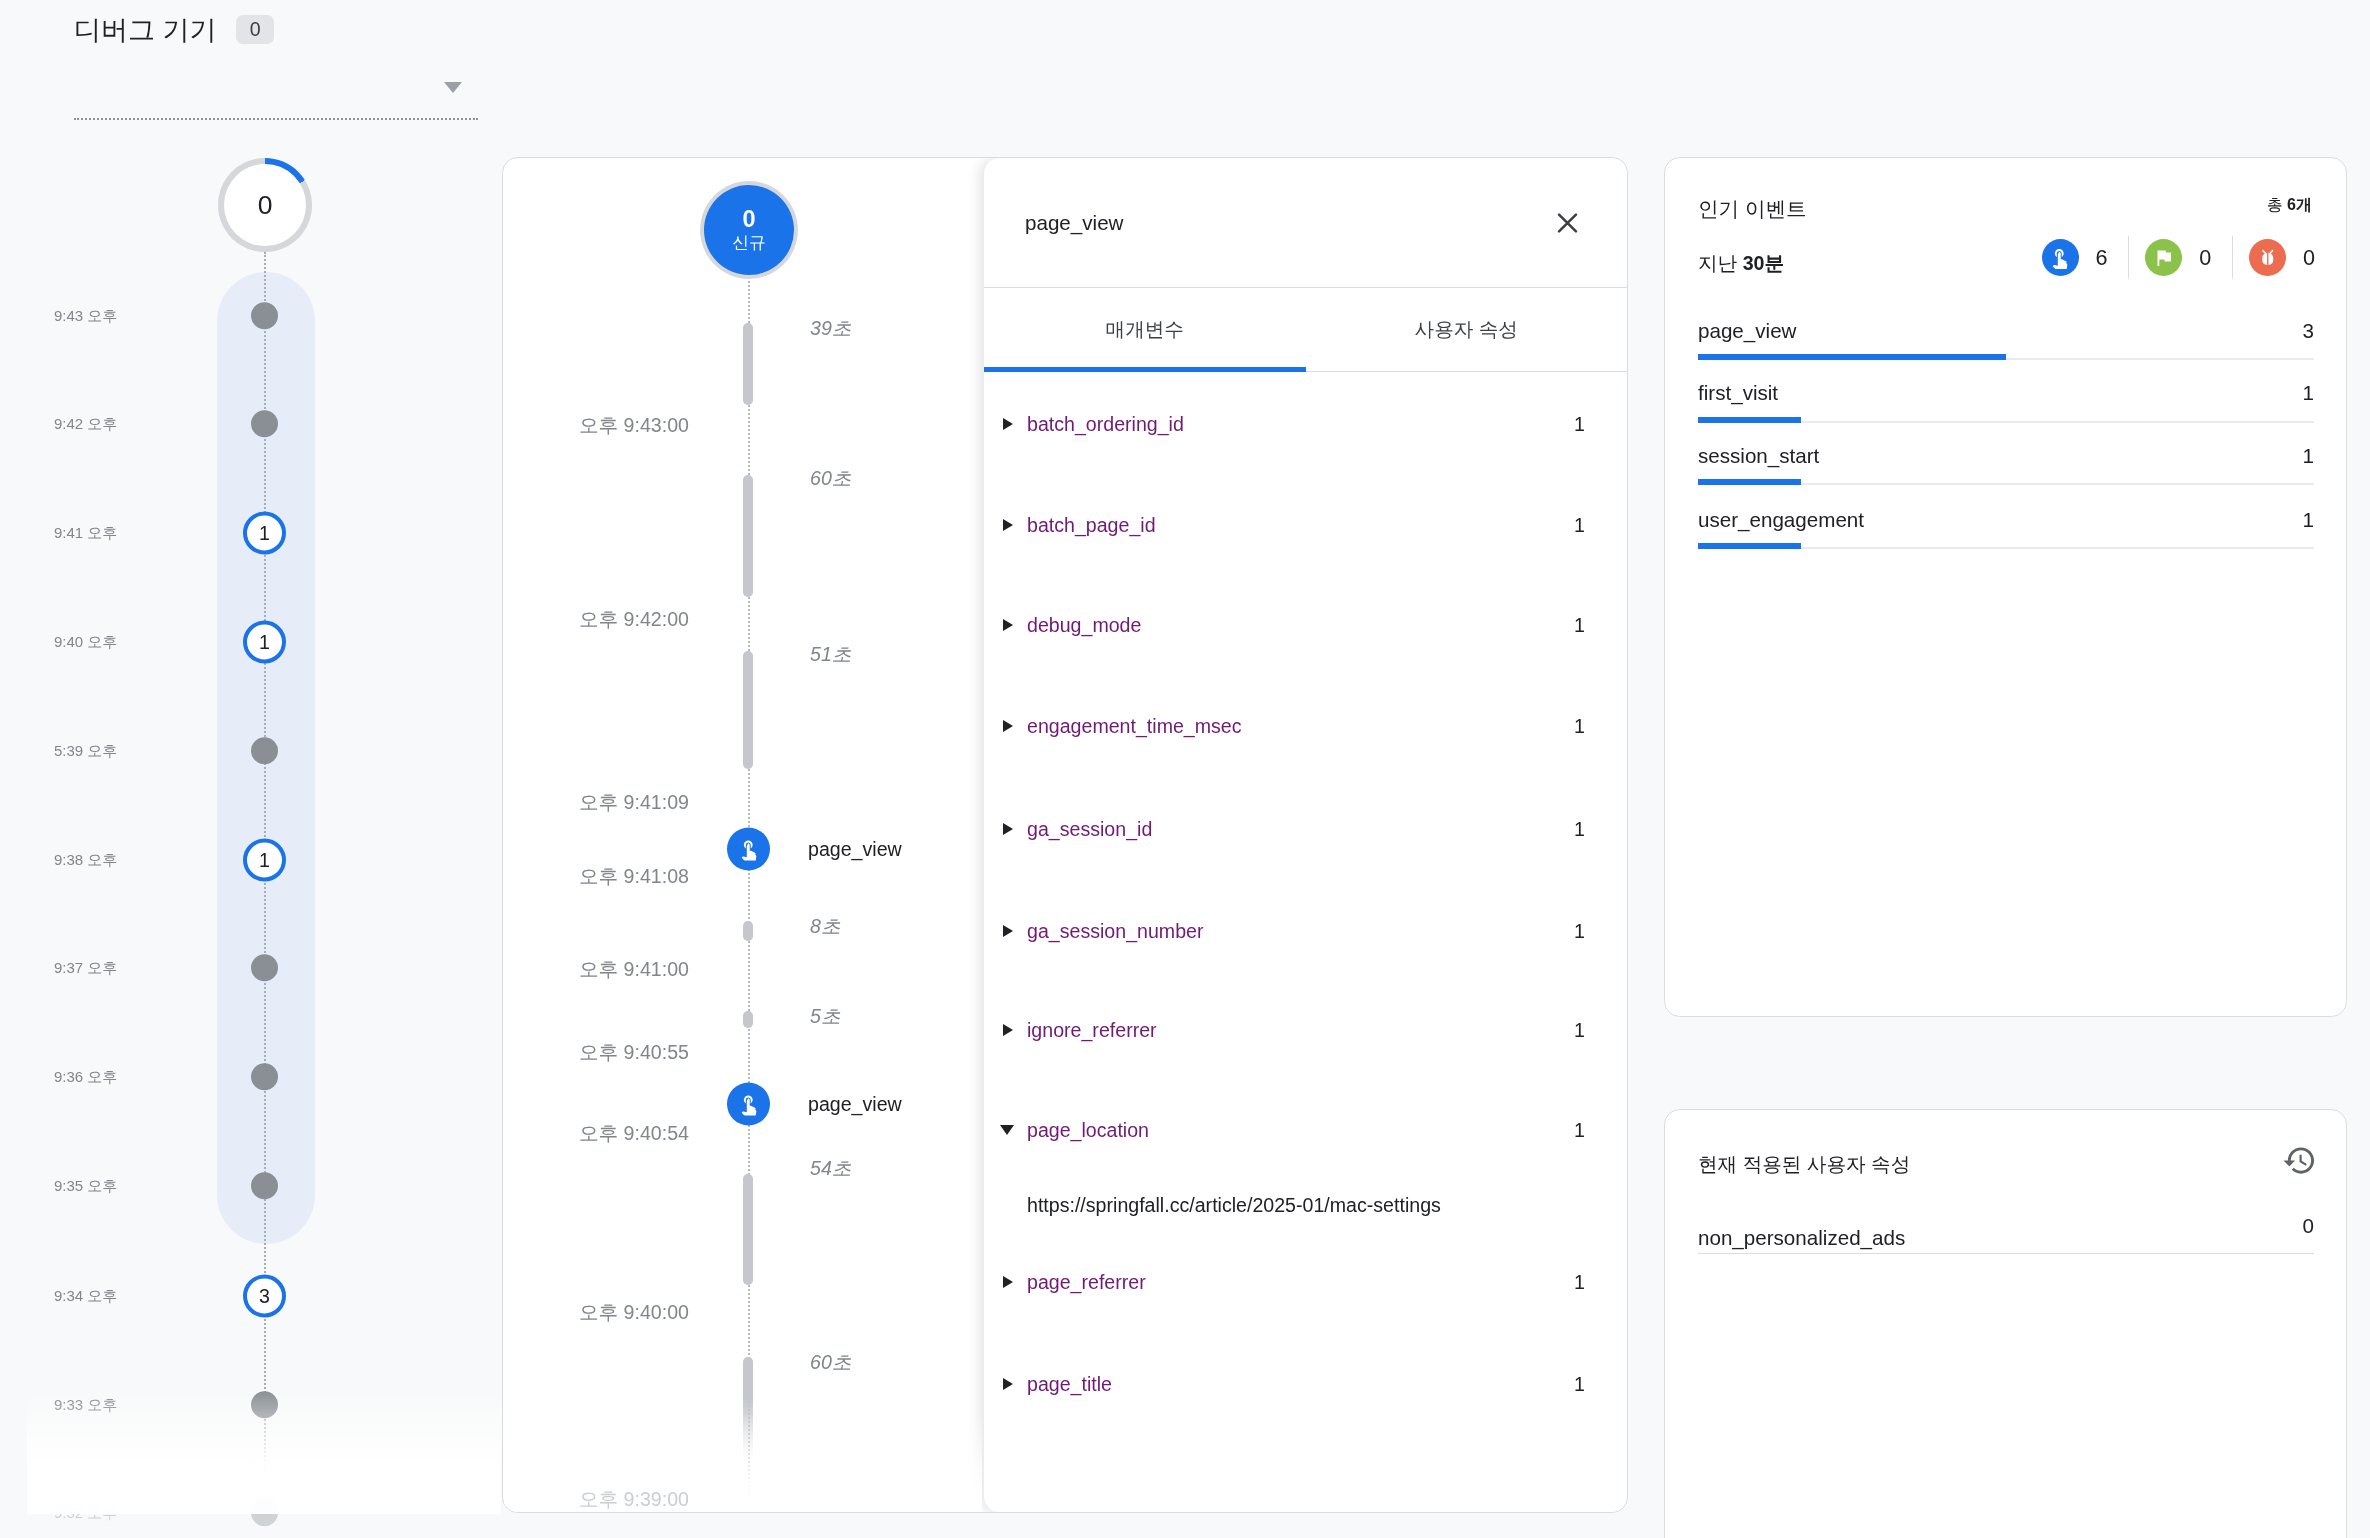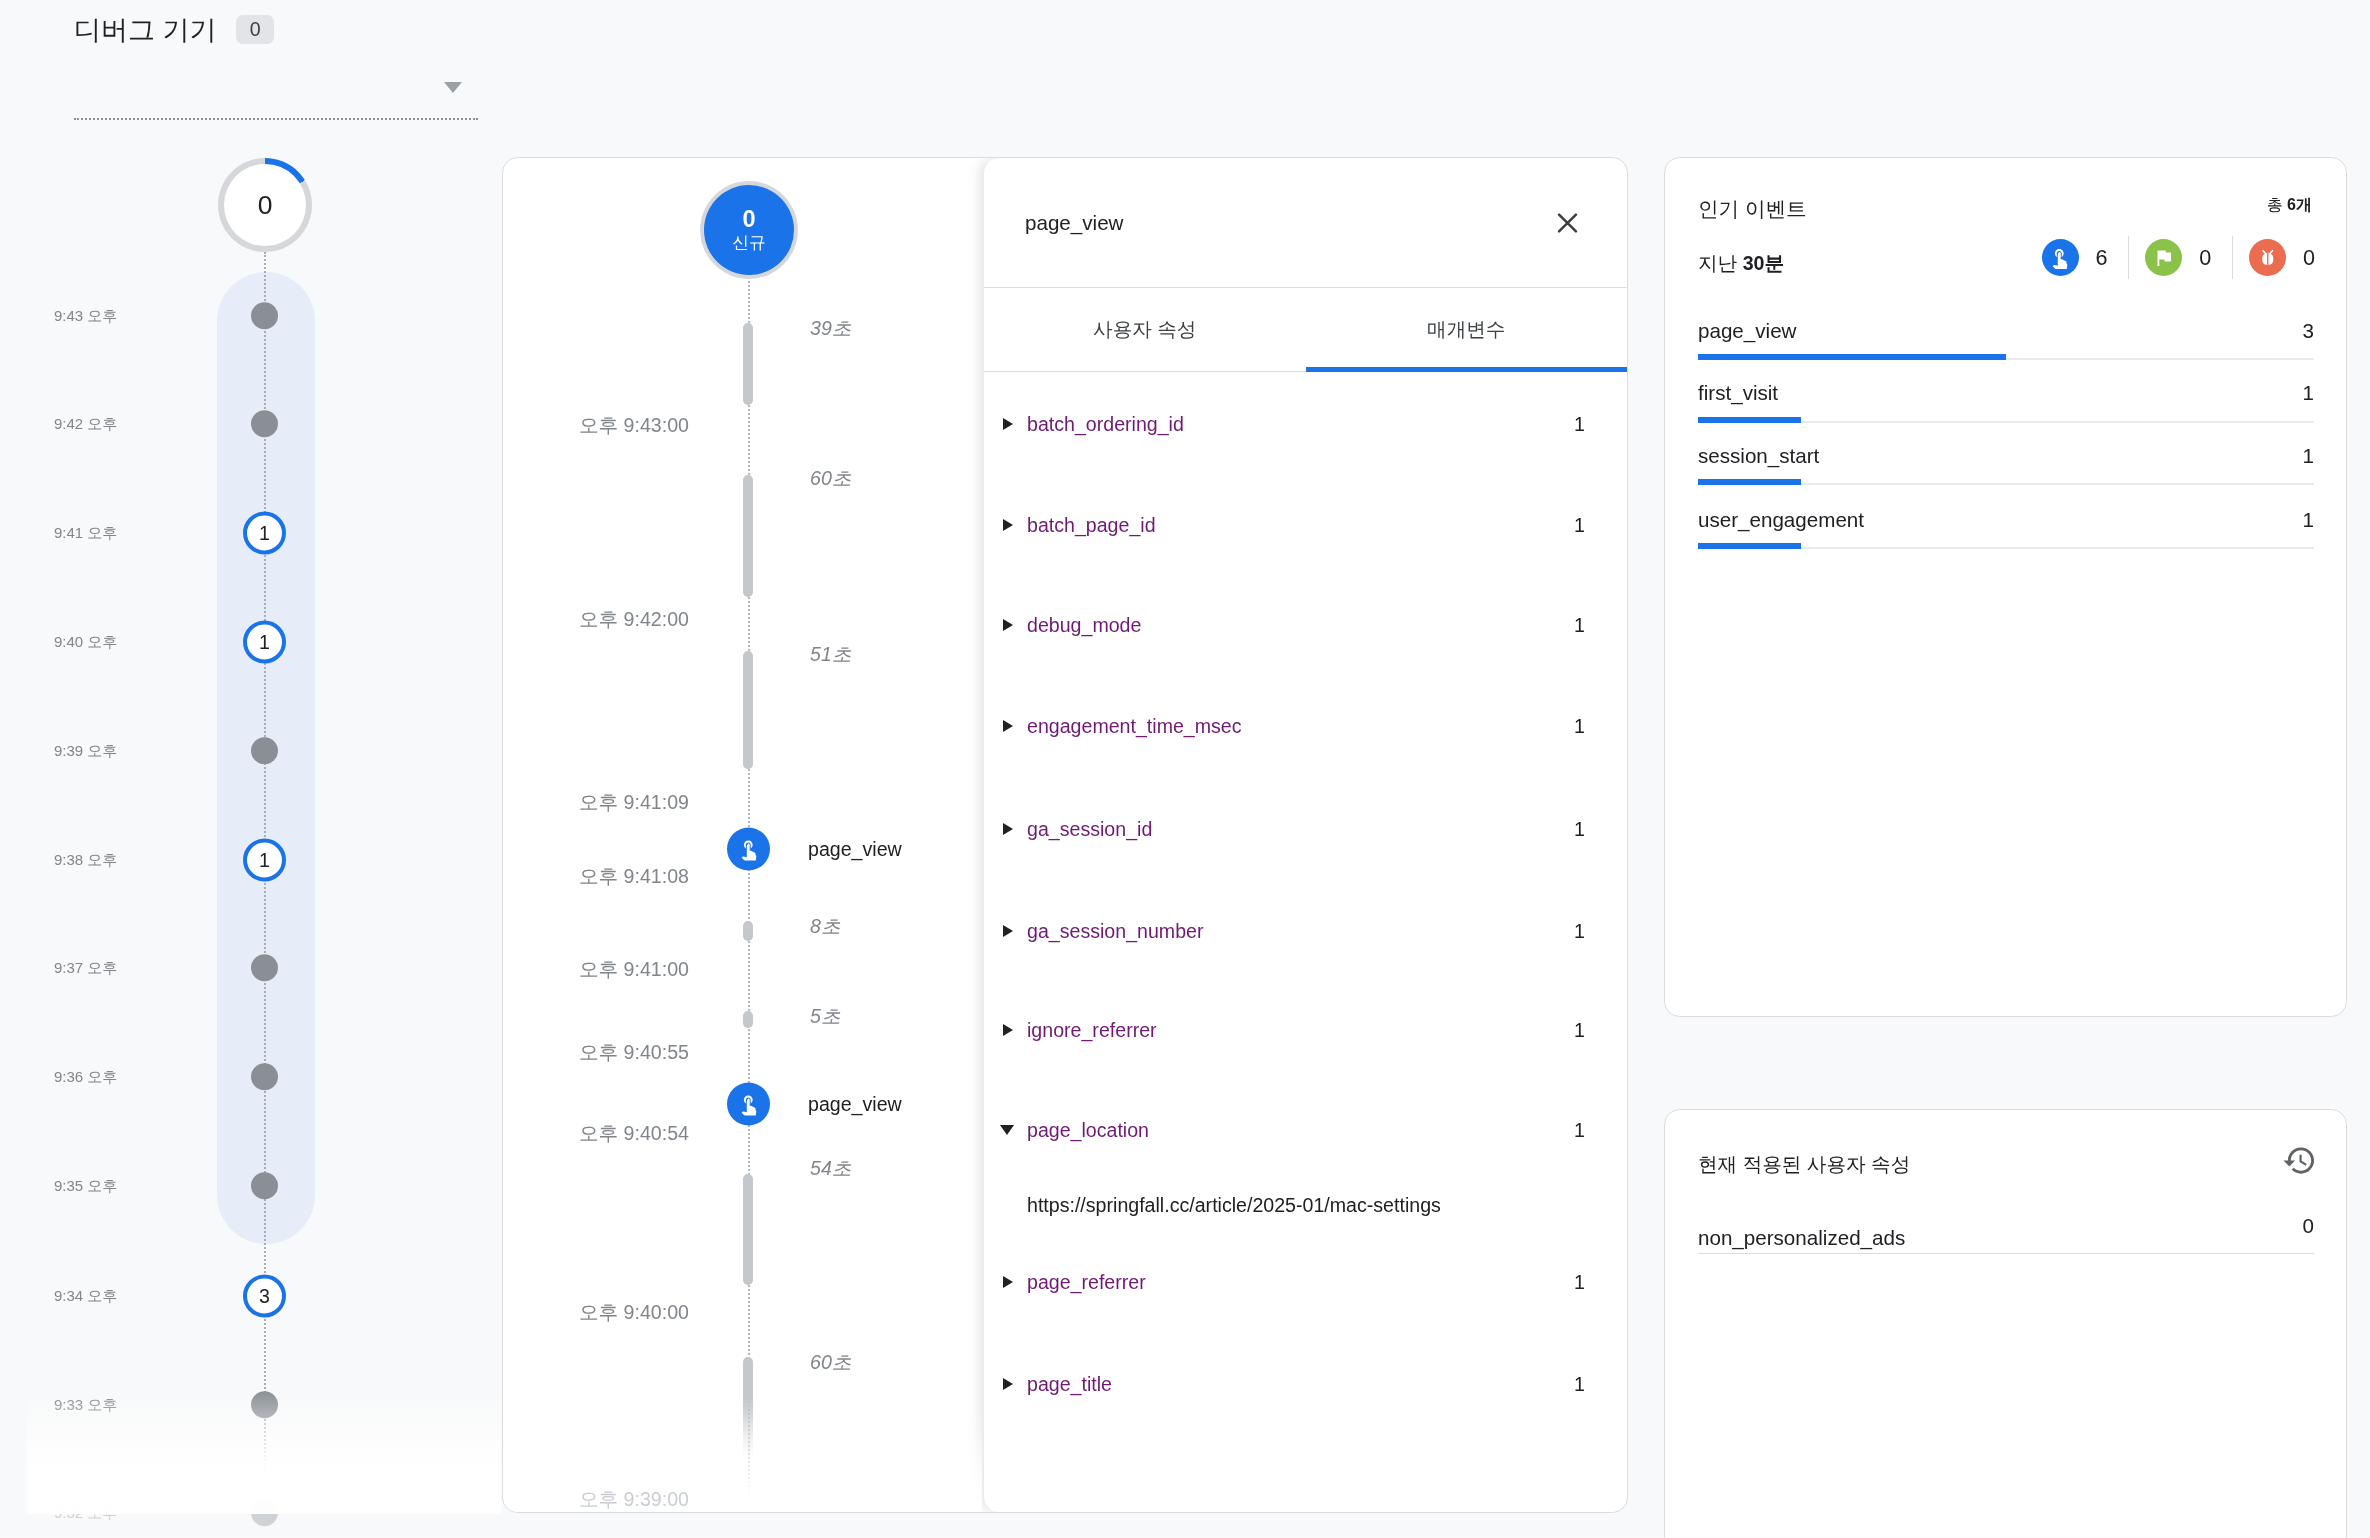--- a/index.html
+++ b/index.html
@@ -119,21 +119,21 @@
       </div>
       <div class="tlrow" style="top: 533px;">
         <div class="tltime">9:41 오후</div>
         <div class="tlbadge">1</div>
       </div>
       <div class="tlrow" style="top: 642px;">
         <div class="tltime">9:40 오후</div>
         <div class="tlbadge">1</div>
       </div>
       <div class="tlrow" style="top: 751px;">
-        <div class="tltime">9:39 오후</div>
+        <div class="tltime">5:39 오후</div>
         <div class="tldot"></div>
       </div>
       <div class="tlrow" style="top: 860px;">
         <div class="tltime">9:38 오후</div>
         <div class="tlbadge">1</div>
       </div>
       <div class="tlrow" style="top: 968px;">
         <div class="tltime">9:37 오후</div>
         <div class="tldot"></div>
       </div>
@@ -213,25 +213,25 @@
 
     <div class="detail">
       <div class="d-head">
         <span class="d-title">page_view</span>
         <svg class="d-close" viewBox="0 0 24 24">
           <path d="M5 5 L19 19 M19 5 L5 19" stroke="#3c4043" stroke-width="2.1" fill="none" stroke-linecap="round"></path>
         </svg>
       </div>
       <div class="tabs">
         <div class="tab">
-          <span>사용자 속성</span>
-        </div>
-        <div class="tab">
           <span>매개변수</span>
           <span class="ul"></span>
+        </div>
+        <div class="tab">
+          <span>사용자 속성</span>
         </div>
       </div>
       <div class="params" id="param-rows">
           <div class="prow" style="top: 52px;">
             <div class="tri-r"></div>
             <div class="pname">batch_ordering_id</div>
             <div class="pval">1</div>
           </div>
           <div class="prow" style="top: 153px;">
             <div class="tri-r"></div>

